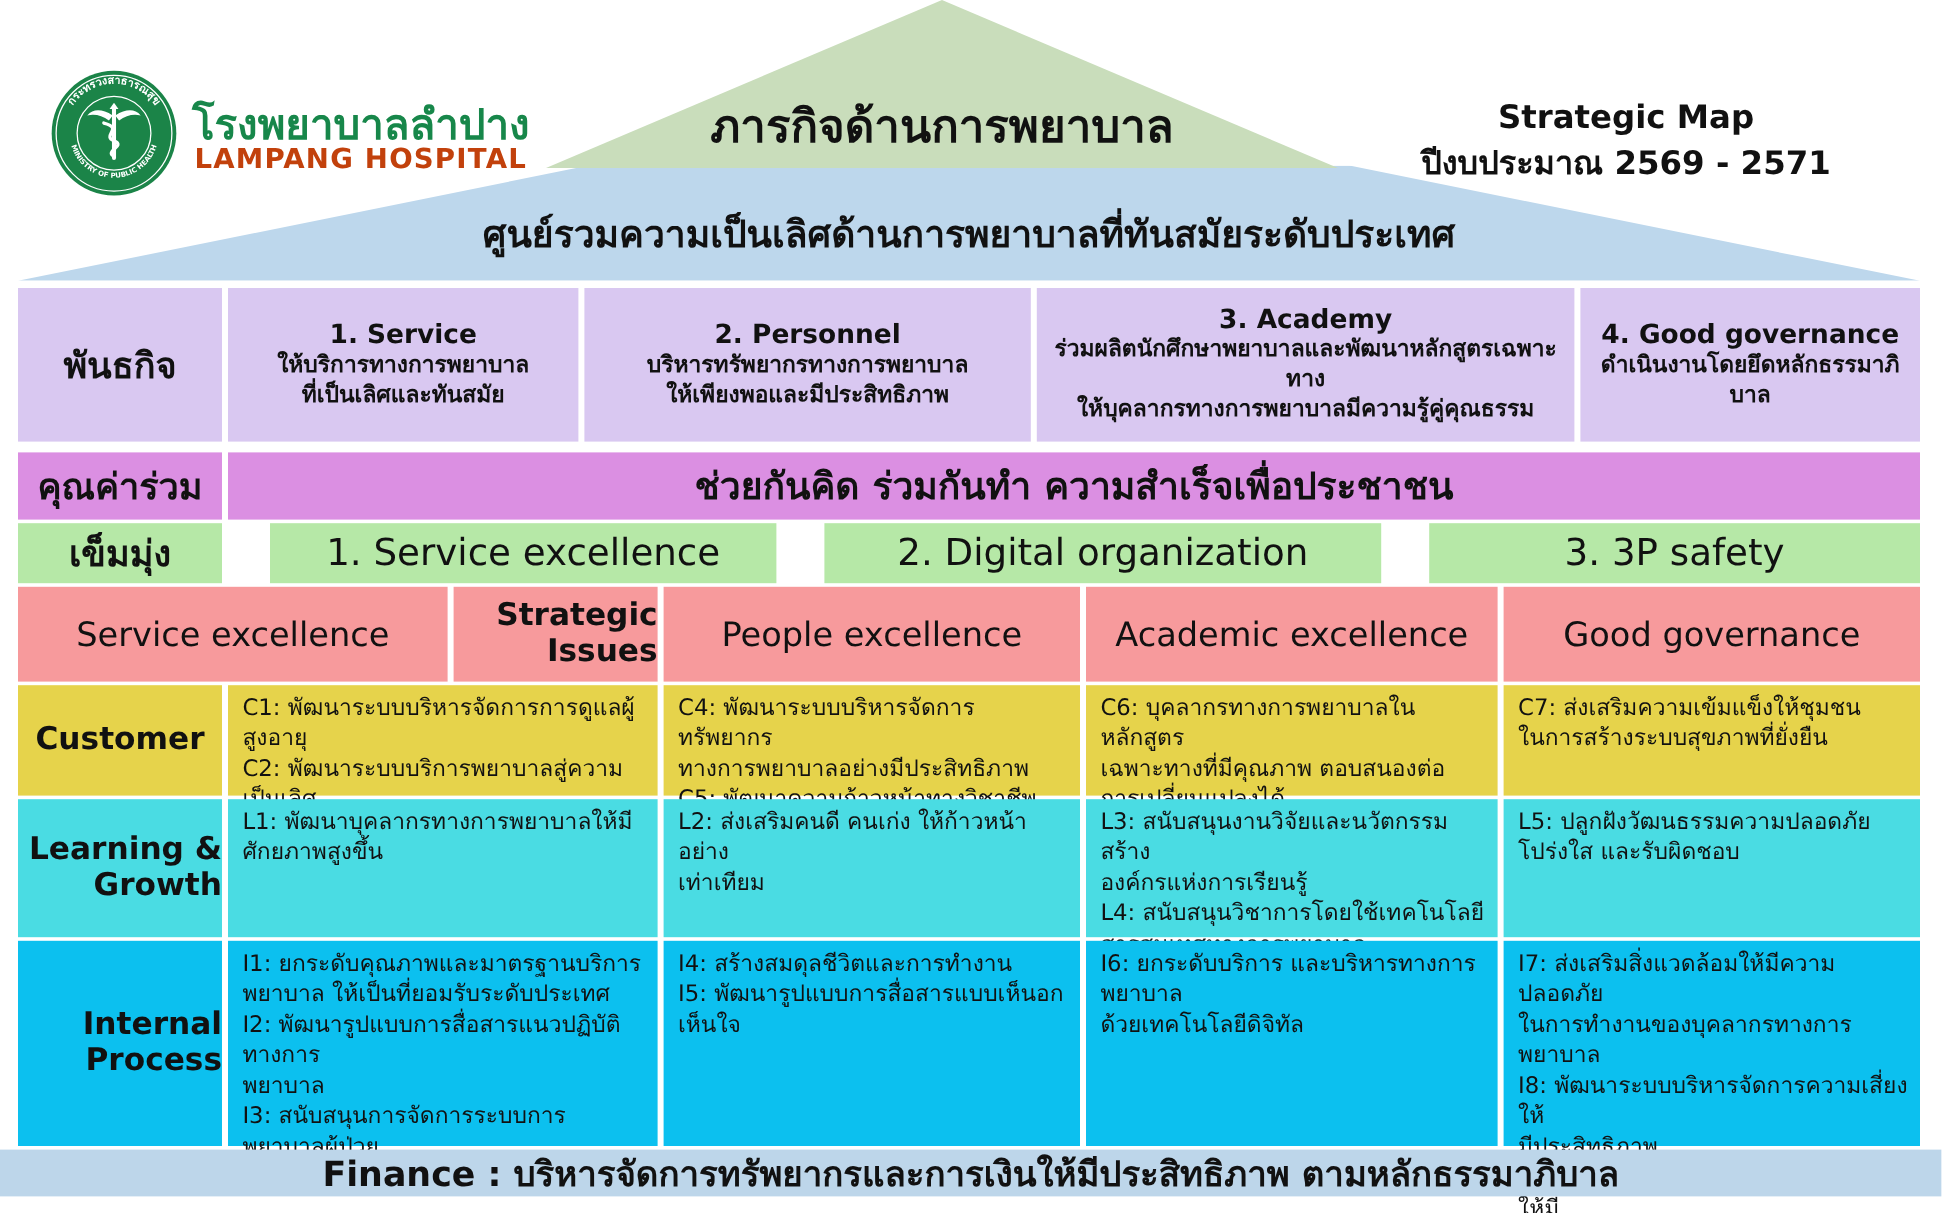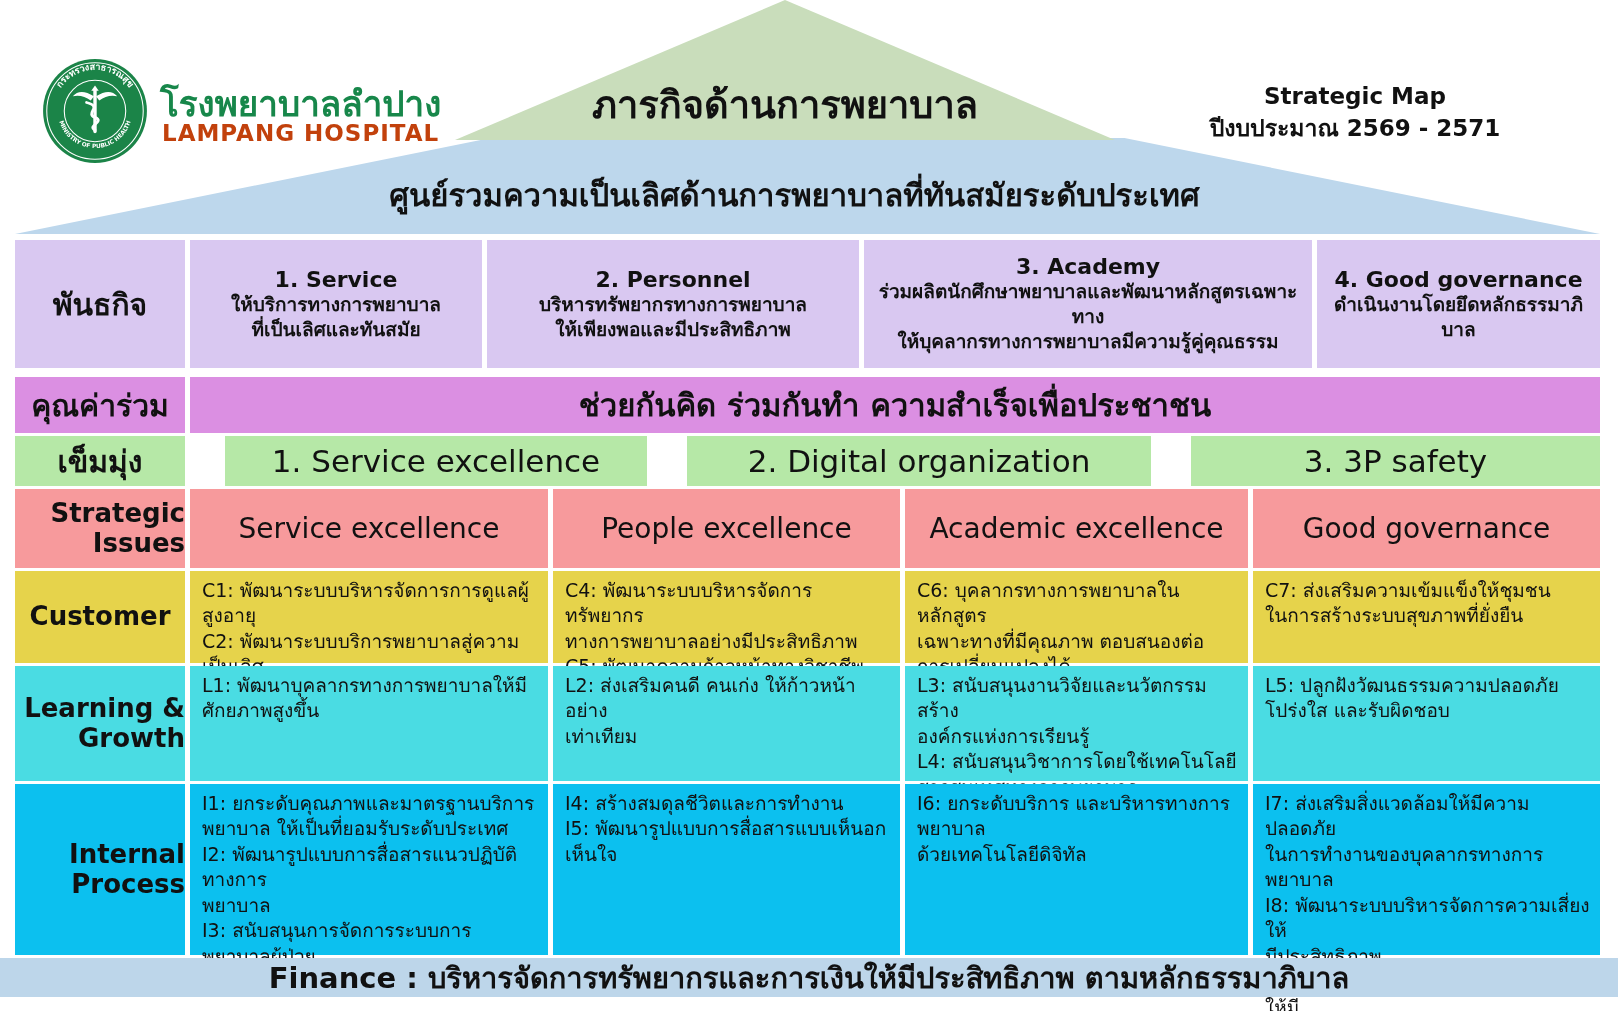--- a/index.html
+++ b/index.html
@@ -7,24 +7,24 @@
     font-family:"DejaVu Sans","Liberation Sans",sans-serif; color:#111; }
   .page { position:relative; width:1618px; height:1011px; background:#fff; }
 
   
   .blue-band { position:absolute; left:15px; top:138px; width:1585px; height:96px;
     background:#BDD7EC; clip-path:polygon(30% 0,70% 0,100% 100%,0 100%); }
   .roof { position:absolute; left:455px; top:0; width:660px; height:140px;
     background:#C9DDBB; clip-path:polygon(50% 0,100% 100%,0 100%); }
   .roof-title { position:absolute; left:455px; top:74px; width:660px;
     text-align:center; font-size:38px; font-weight:700; }
-  .vision { position:absolute; left:2px; top:170px; width:1585px;
+  .vision { position:absolute; left:15px; top:170px; width:1585px;
     text-align:center; font-size:31px; font-weight:700; }
   .caption { position:absolute; left:1170px; top:80px; width:370px;
-    text-align:center; font-weight:700; font-size:23px; line-height:1.4; }
+    text-align:center; font-weight:700; font-size:27px; line-height:1.4; }
 
   
   .logo-svg { position:absolute; left:42px; top:58px; width:106px; height:106px; }
   .logo-th { position:absolute; left:160px; top:76px; font-size:35px; font-weight:700; color:#17874A; }
   .logo-en { position:absolute; left:162px; top:120px; font-size:23px; font-weight:700;
     letter-spacing:1px; color:#c2410c; }
 
   
   .row { position:absolute; left:15px; width:1585px; display:flex; gap:5px; }
   .cell { display:flex; }
@@ -137,22 +137,22 @@
   </div>
 
   <div class="row row-focus">
     <div class="cell head bg-focus label-th">เข็มมุ่ง</div>
     <div class="cell center bg-focus w-f1 focus-item">1. Service excellence</div>
     <div class="cell center bg-focus w-f2 focus-item">2. Digital organization</div>
     <div class="cell center bg-focus w-f3 focus-item">3. 3P safety</div>
   </div>
 
   <div class="row row-strategic">
+    <div class="cell center bg-strategic w-c1 strat-item">Service excellence</div>
     <div class="cell head bg-strategic label-en">Strategic Issues</div>
-    <div class="cell center bg-strategic w-c1 strat-item">Service excellence</div>
     <div class="cell center bg-strategic w-c2 strat-item">People excellence</div>
     <div class="cell center bg-strategic w-c3 strat-item">Academic excellence</div>
     <div class="cell center bg-strategic w-c4 strat-item">Good governance</div>
   </div>
 
   <div class="row row-customer">
     <div class="cell head bg-customer label-en">Customer</div>
     <div class="cell list bg-customer w-c1">C1: พัฒนาระบบบริหารจัดการการดูแลผู้สูงอายุ
 C2: พัฒนาระบบบริการพยาบาลสู่ความเป็นเลิศ
 C3: พัฒนาการทำงานร่วมกับเครือข่ายและชุมชน</div>

